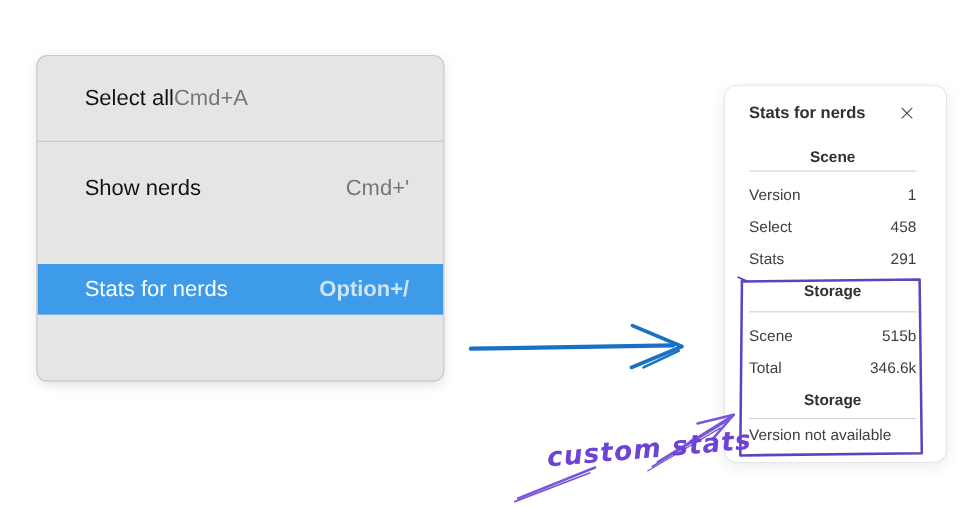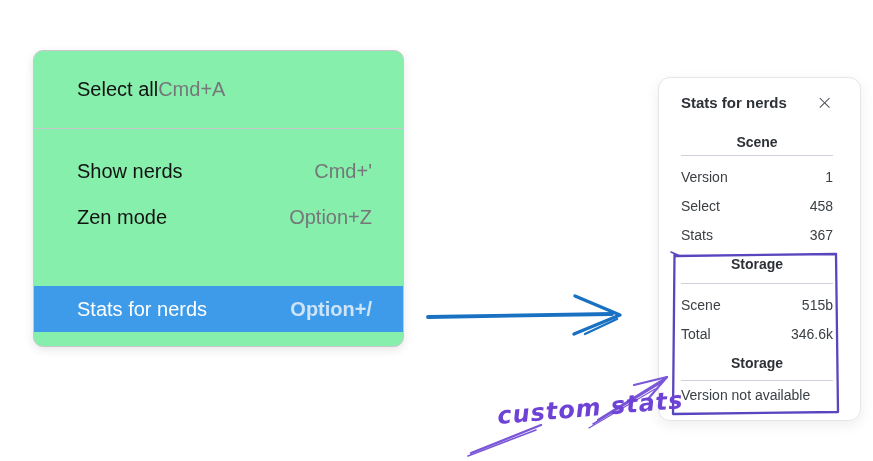--- a/index.html
+++ b/index.html
@@ -9,21 +9,21 @@
     background:#ffffff;
     position:relative;
     overflow:hidden;
   }
   .stage { position:absolute; inset:0; width:873px; height:461px; }
 
   
   .menu {
     position:absolute; left:33px; top:50px;
     width:371px; height:297px;
-    background:#86efac;
+    background:#e5e5e5;
     border:1px solid #c6c8ca;
     border-radius:10px;
     box-shadow:0 3px 10px rgba(0,0,0,0.10);
     overflow:hidden;
     font-size:20px;
     color:#121212;
   }
   .menu-section-top { height:77px; display:flex; align-items:center; }
   .menu-divider { height:1px; background:#c6c8ca; width:100%; }
   .menu-section-bottom { padding-top:19px; }
@@ -105,24 +105,20 @@
         <span class="shortcut">Cmd+A</span>
       </div>
     </div>
     <div class="menu-divider"></div>
     <div class="menu-section-bottom">
       <div class="menu-item">
         <span class="label">Show nerds</span>
         <span class="shortcut">Cmd+'</span>
       </div>
       <div class="menu-item">
-        <span class="label">Zen mode</span>
-        <span class="shortcut">Option+Z</span>
-      </div>
-      <div class="menu-item">
       </div>
       <div class="menu-item highlighted">
         <span class="label">Stats for nerds</span>
         <span class="shortcut">Option+/</span>
       </div>
     </div>
   </div>
 
   <div class="panel">
     <div class="panel-header">
@@ -136,21 +132,21 @@
       <div class="stat-row">
         <span>Version</span>
         <span>1</span>
       </div>
       <div class="stat-row">
         <span>Select</span>
         <span>458</span>
       </div>
       <div class="stat-row">
         <span>Stats</span>
-        <span>367</span>
+        <span>291</span>
       </div>
     </div>
 
     <div class="sec-storage">
       <div class="sec-header">Storage</div>
       <div class="rule"></div>
       <div class="stat-row">
         <span>Scene</span>
         <span>515b</span>
       </div>

